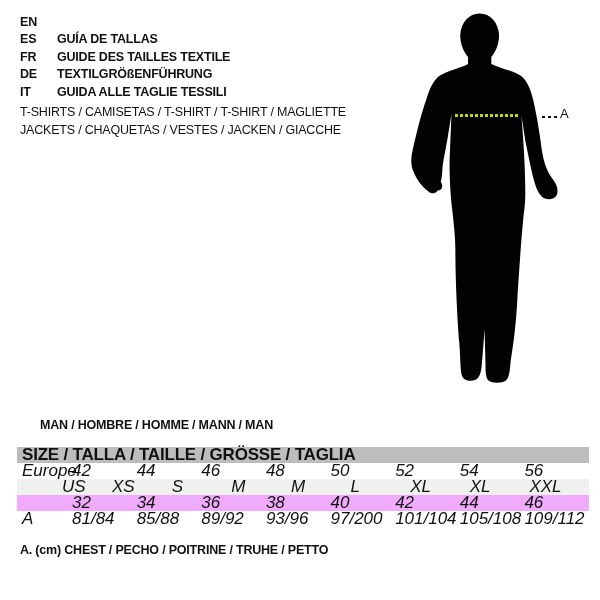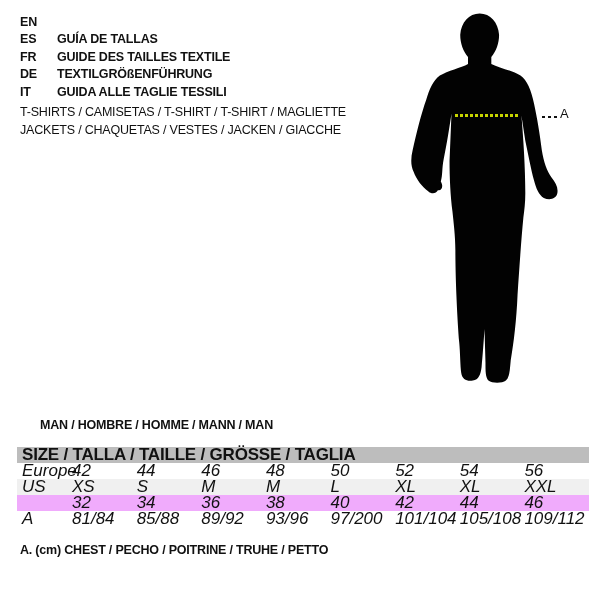--- a/index.html
+++ b/index.html
@@ -142,21 +142,21 @@
       <span class="st-cell">42</span>
       <span class="st-cell">44</span>
       <span class="st-cell">46</span>
       <span class="st-cell">48</span>
       <span class="st-cell">50</span>
       <span class="st-cell">52</span>
       <span class="st-cell">54</span>
       <span class="st-cell">56</span>
     </div>
 
-    <div class="st-row shade" style="background: rgb(240, 240, 240);">
+    <div class="st-row shade" style="background: rgb(240, 240, 240); padding-left: 40px;">
       <span class="st-label">US</span>
       <span class="st-cell">XS</span>
       <span class="st-cell">S</span>
       <span class="st-cell">M</span>
       <span class="st-cell">M</span>
       <span class="st-cell">L</span>
       <span class="st-cell">XL</span>
       <span class="st-cell">XL</span>
       <span class="st-cell">XXL</span>
     </div>

